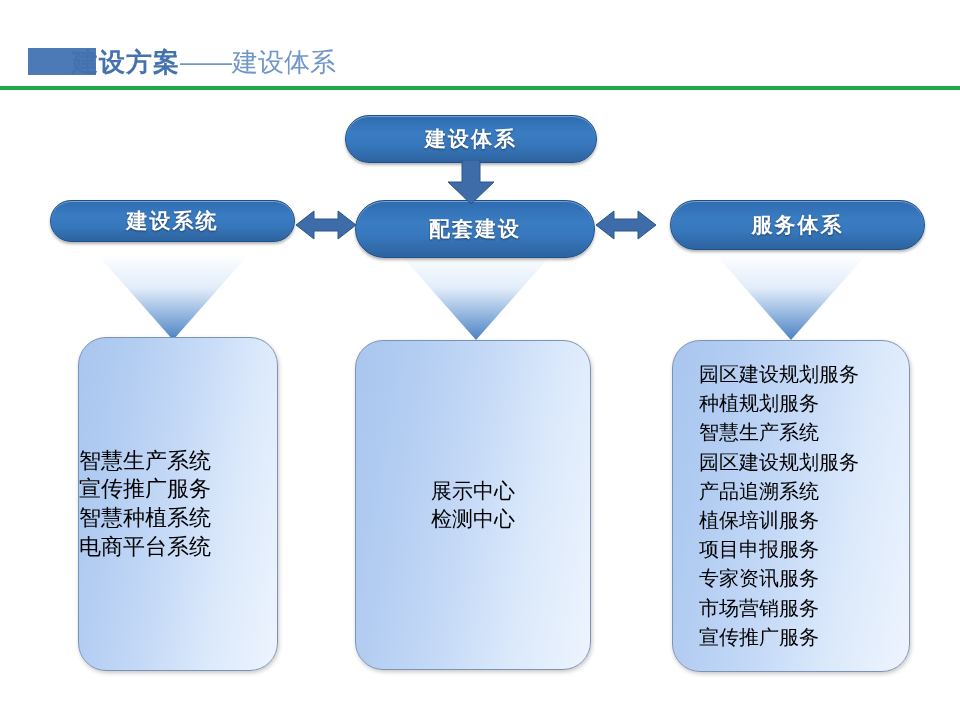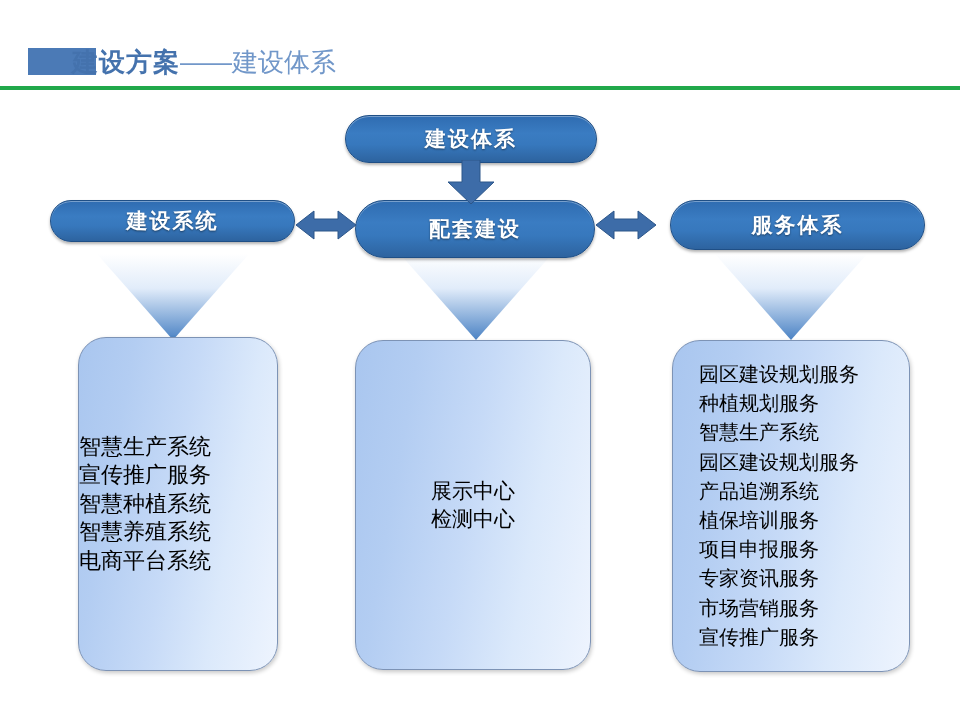--- a/index.html
+++ b/index.html
@@ -198,21 +198,20 @@
 
 <svg class="h-arrow" id="arrow-mid-right" viewBox="0 0 60 34">
   <polygon points="0,17 18,3 18,11 42,11 42,3 60,17 42,31 42,23 18,23 18,31" fill="#3d6ca8" stroke="#2c5689" stroke-width="1"></polygon>
 </svg>
 
 <div class="panel" id="panel-left">
   <ul class="panel-list">
     <li>智慧生产系统</li>
     <li>宣传推广服务</li>
     <li>智慧种植系统</li>
-    <li>智慧养殖系统</li>
     <li>电商平台系统</li>
   </ul>
 </div>
 
 <div class="panel" id="panel-mid">
   <ul class="panel-list">
     <li>展示中心</li>
     <li>检测中心</li>
   </ul>
 </div>

